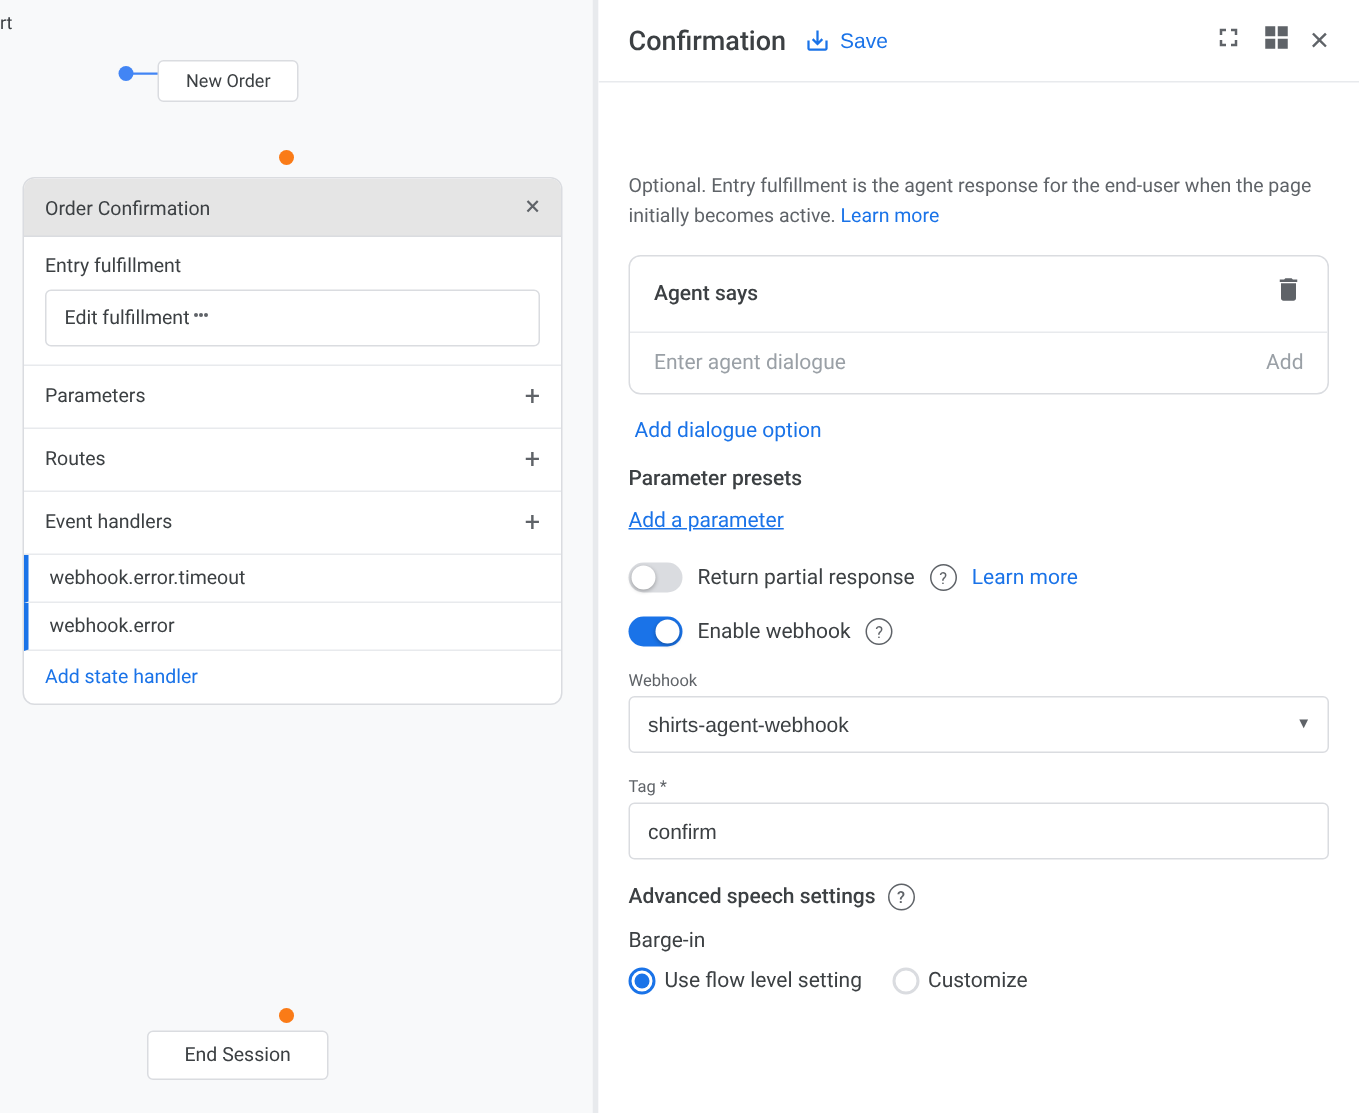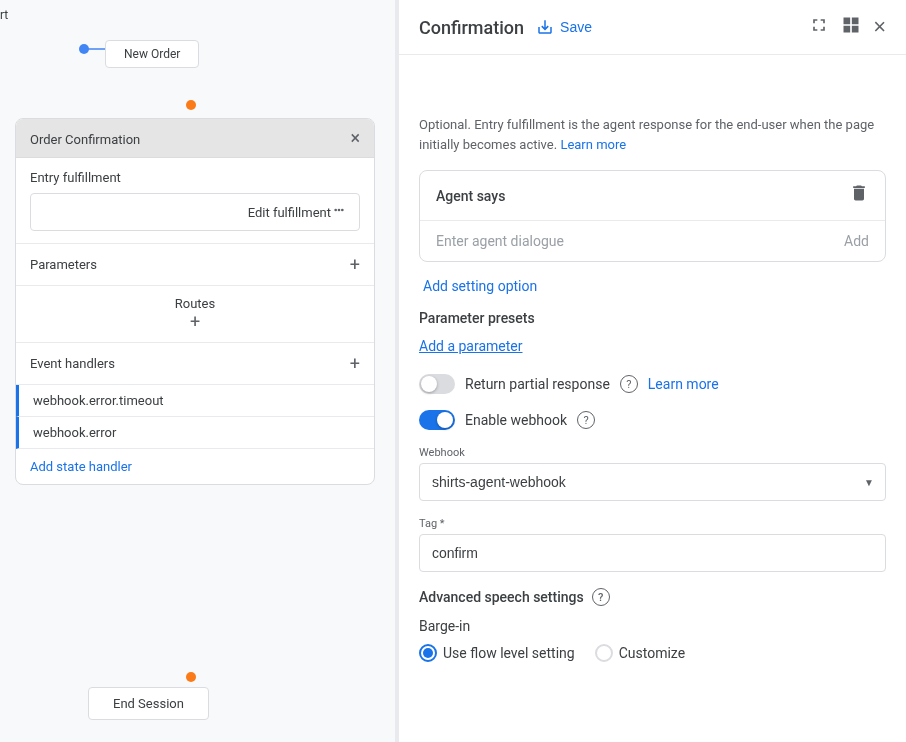--- a/index.html
+++ b/index.html
@@ -79,21 +79,21 @@
 
     .oc-section-label {
       font-size: 13px;
       color: #3c4043;
       margin-bottom: 8px;
     }
 
     .oc-edit-btn {
       display: flex;
       align-items: center;
-      justify-content: flex-end;
+      justify-content: flex-start;
       padding: 8px 12px;
       border: 1px solid #dadce0;
       border-radius: 4px;
       font-size: 13px;
       color: #3c4043;
       cursor: pointer;
       background: white;
     }
 
     .oc-edit-icon {
@@ -123,21 +123,20 @@
     .routes-section {
       padding: 0;
     }
 
     .routes-header {
       display: flex;
       align-items: center;
       justify-content: space-between;
       padding: 10px 14px;
       border-bottom: 1px solid #e8eaed;
-      flex-direction: column;
     }
 
     .route-item {
       display: flex;
       align-items: center;
       justify-content: space-between;
       padding: 10px 14px;
       border-left: 3px solid #fa7b17;
       border-bottom: 1px solid #e8eaed;
       margin-left: 0;
@@ -169,21 +168,21 @@
 
     .add-state-handler {
       padding: 10px 14px;
       font-size: 13px;
       color: #1a73e8;
       cursor: pointer;
     }
 
     .end-session-node {
       position: absolute;
-      bottom: 22px; left: 88px;
+      bottom: 22px; left: 98px;
       background: white;
       border: 1px solid #dadce0;
       border-radius: 4px;
       padding: 8px 24px;
       font-size: 13px;
       color: #3c4043;
     }
 
     
     .panel-divider {
@@ -629,21 +628,21 @@
             <path d="M6 19c0 1.1.9 2 2 2h8c1.1 0 2-.9 2-2V7H6v12zM19 4h-3.5l-1-1h-5l-1 1H5v2h14V4z"></path>
           </svg>
         </button>
       </div>
       <div class="agent-dialogue-input">
         <span class="agent-dialogue-placeholder">Enter agent dialogue</span>
         <span class="add-text-btn">Add</span>
       </div>
     </div>
 
-    <div class="add-dialogue-option">Add setting option</div>
+    <div class="add-dialogue-option">Add dialogue option</div>
 
     <div class="section-title">Parameter presets</div>
     <a class="add-param-link" href="#">Add a parameter</a>
 
     <div class="toggle-row">
       <div class="toggle-switch">
         <div class="toggle-knob"></div>
       </div>
       <span class="toggle-label">Return partial response</span>
       <div class="help-icon">?</div>

